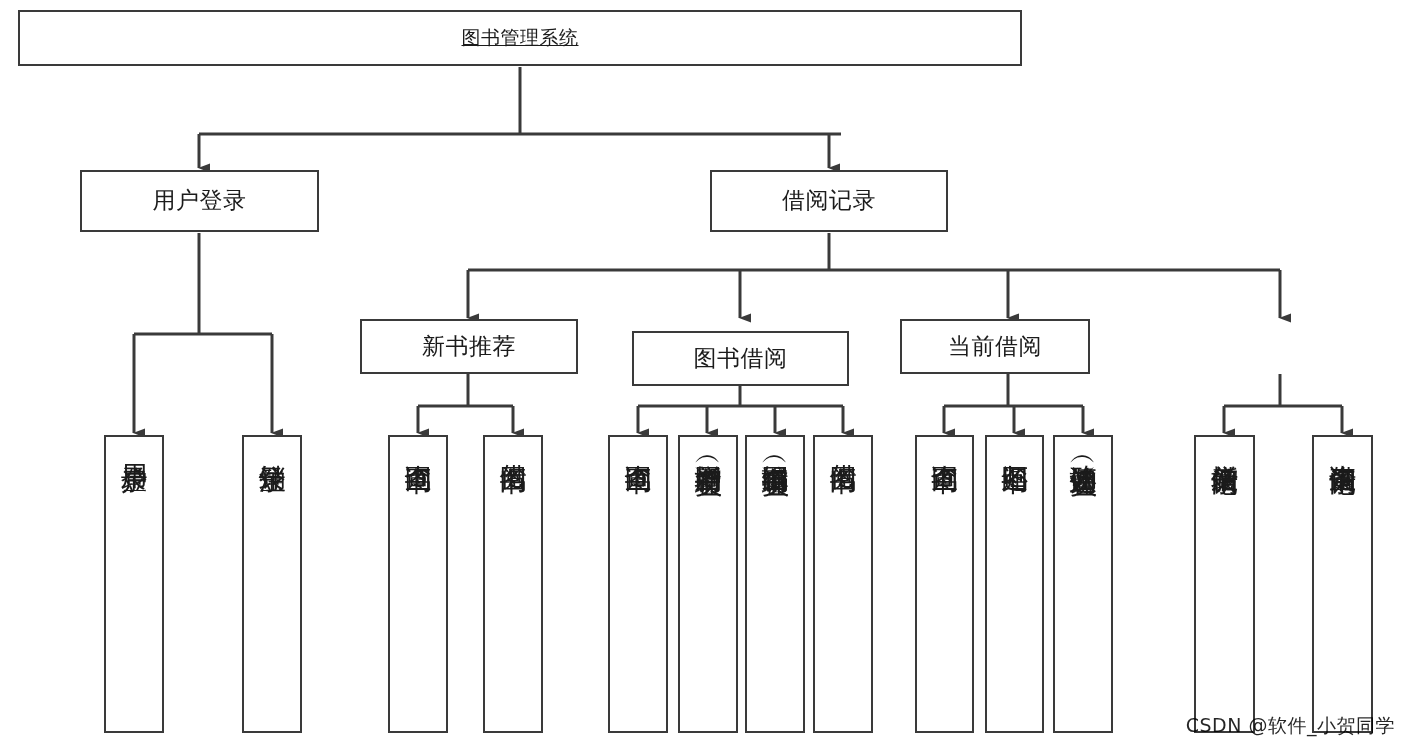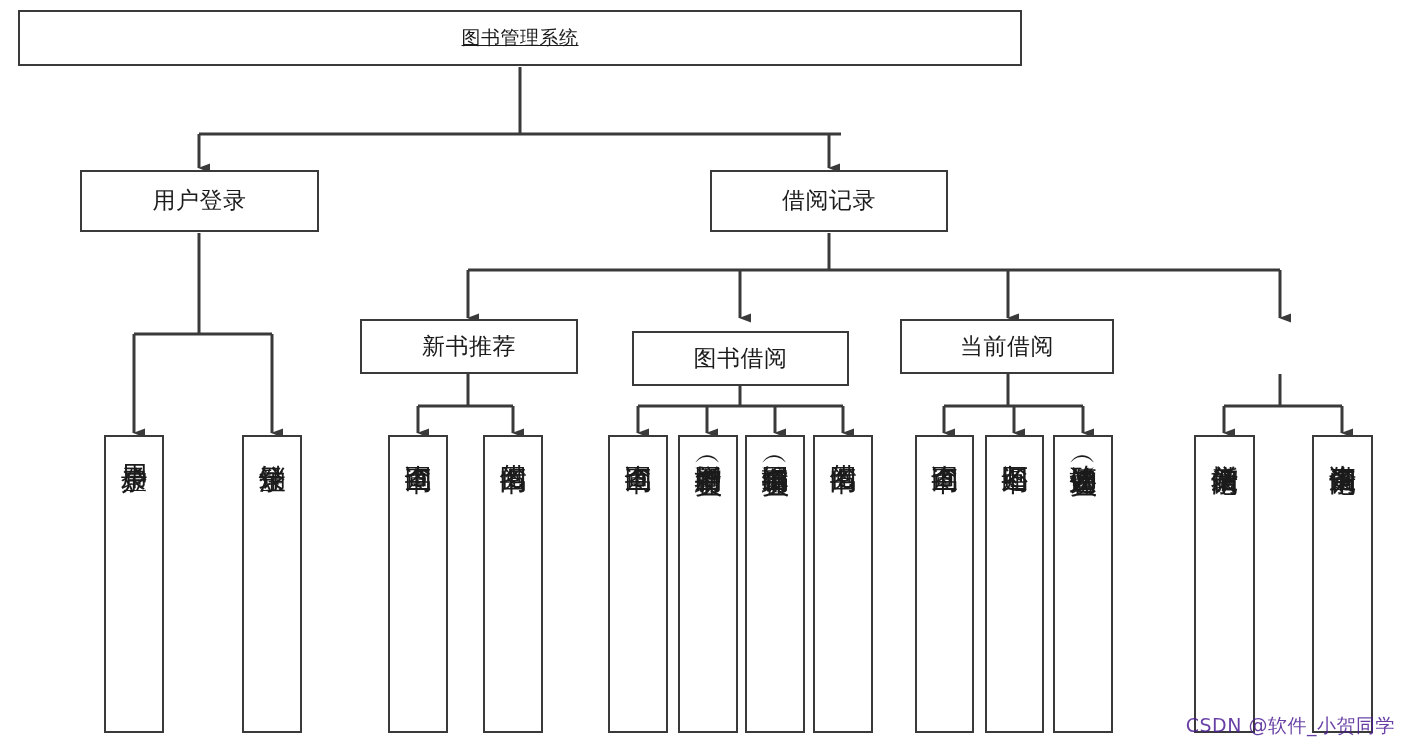--- a/index.html
+++ b/index.html
@@ -67,21 +67,21 @@
     white-space: nowrap;
   }
   .v-node.tall .label {
     font-size: 27px;
   }
   #watermark {
     position: absolute;
     right: 10px;
     bottom: 8px;
     font-size: 19px;
-    color: #4c1d95;
+    color: #000000;
     letter-spacing: 0.5px;
     white-space: nowrap;
     opacity: 0.85;
     pointer-events: none;
   }
 </style>
 </head>
 <body>
 
 <div id="canvas">
@@ -150,21 +150,21 @@
   </div>
 
   <div class="node h-node" style="left:360px; top:319px; width:218px; height:55px;align-items:center;">
     <span class="label">新书推荐</span>
   </div>
 
   <div class="node h-node" style="left:632px; top:319px; width:217px; height:55px;margin-top:12px;">
     <span class="label">图书借阅</span>
   </div>
 
-  <div class="node h-node" style="left:900px; top:319px; width:214px; height:55px;">
+  <div class="node h-node" style="left:900px; top:319px; width:190px; height:55px;">
     <span class="label">当前借阅</span>
   </div>
 
 
   <div class="node v-node" style="left:104px; top:435px; width:60px; height:298px;">
     <span class="label">用户登录</span>
   </div>
 
   <div class="node v-node" style="left:242px; top:435px; width:60px; height:298px;">
     <span class="label">注销登录</span>

